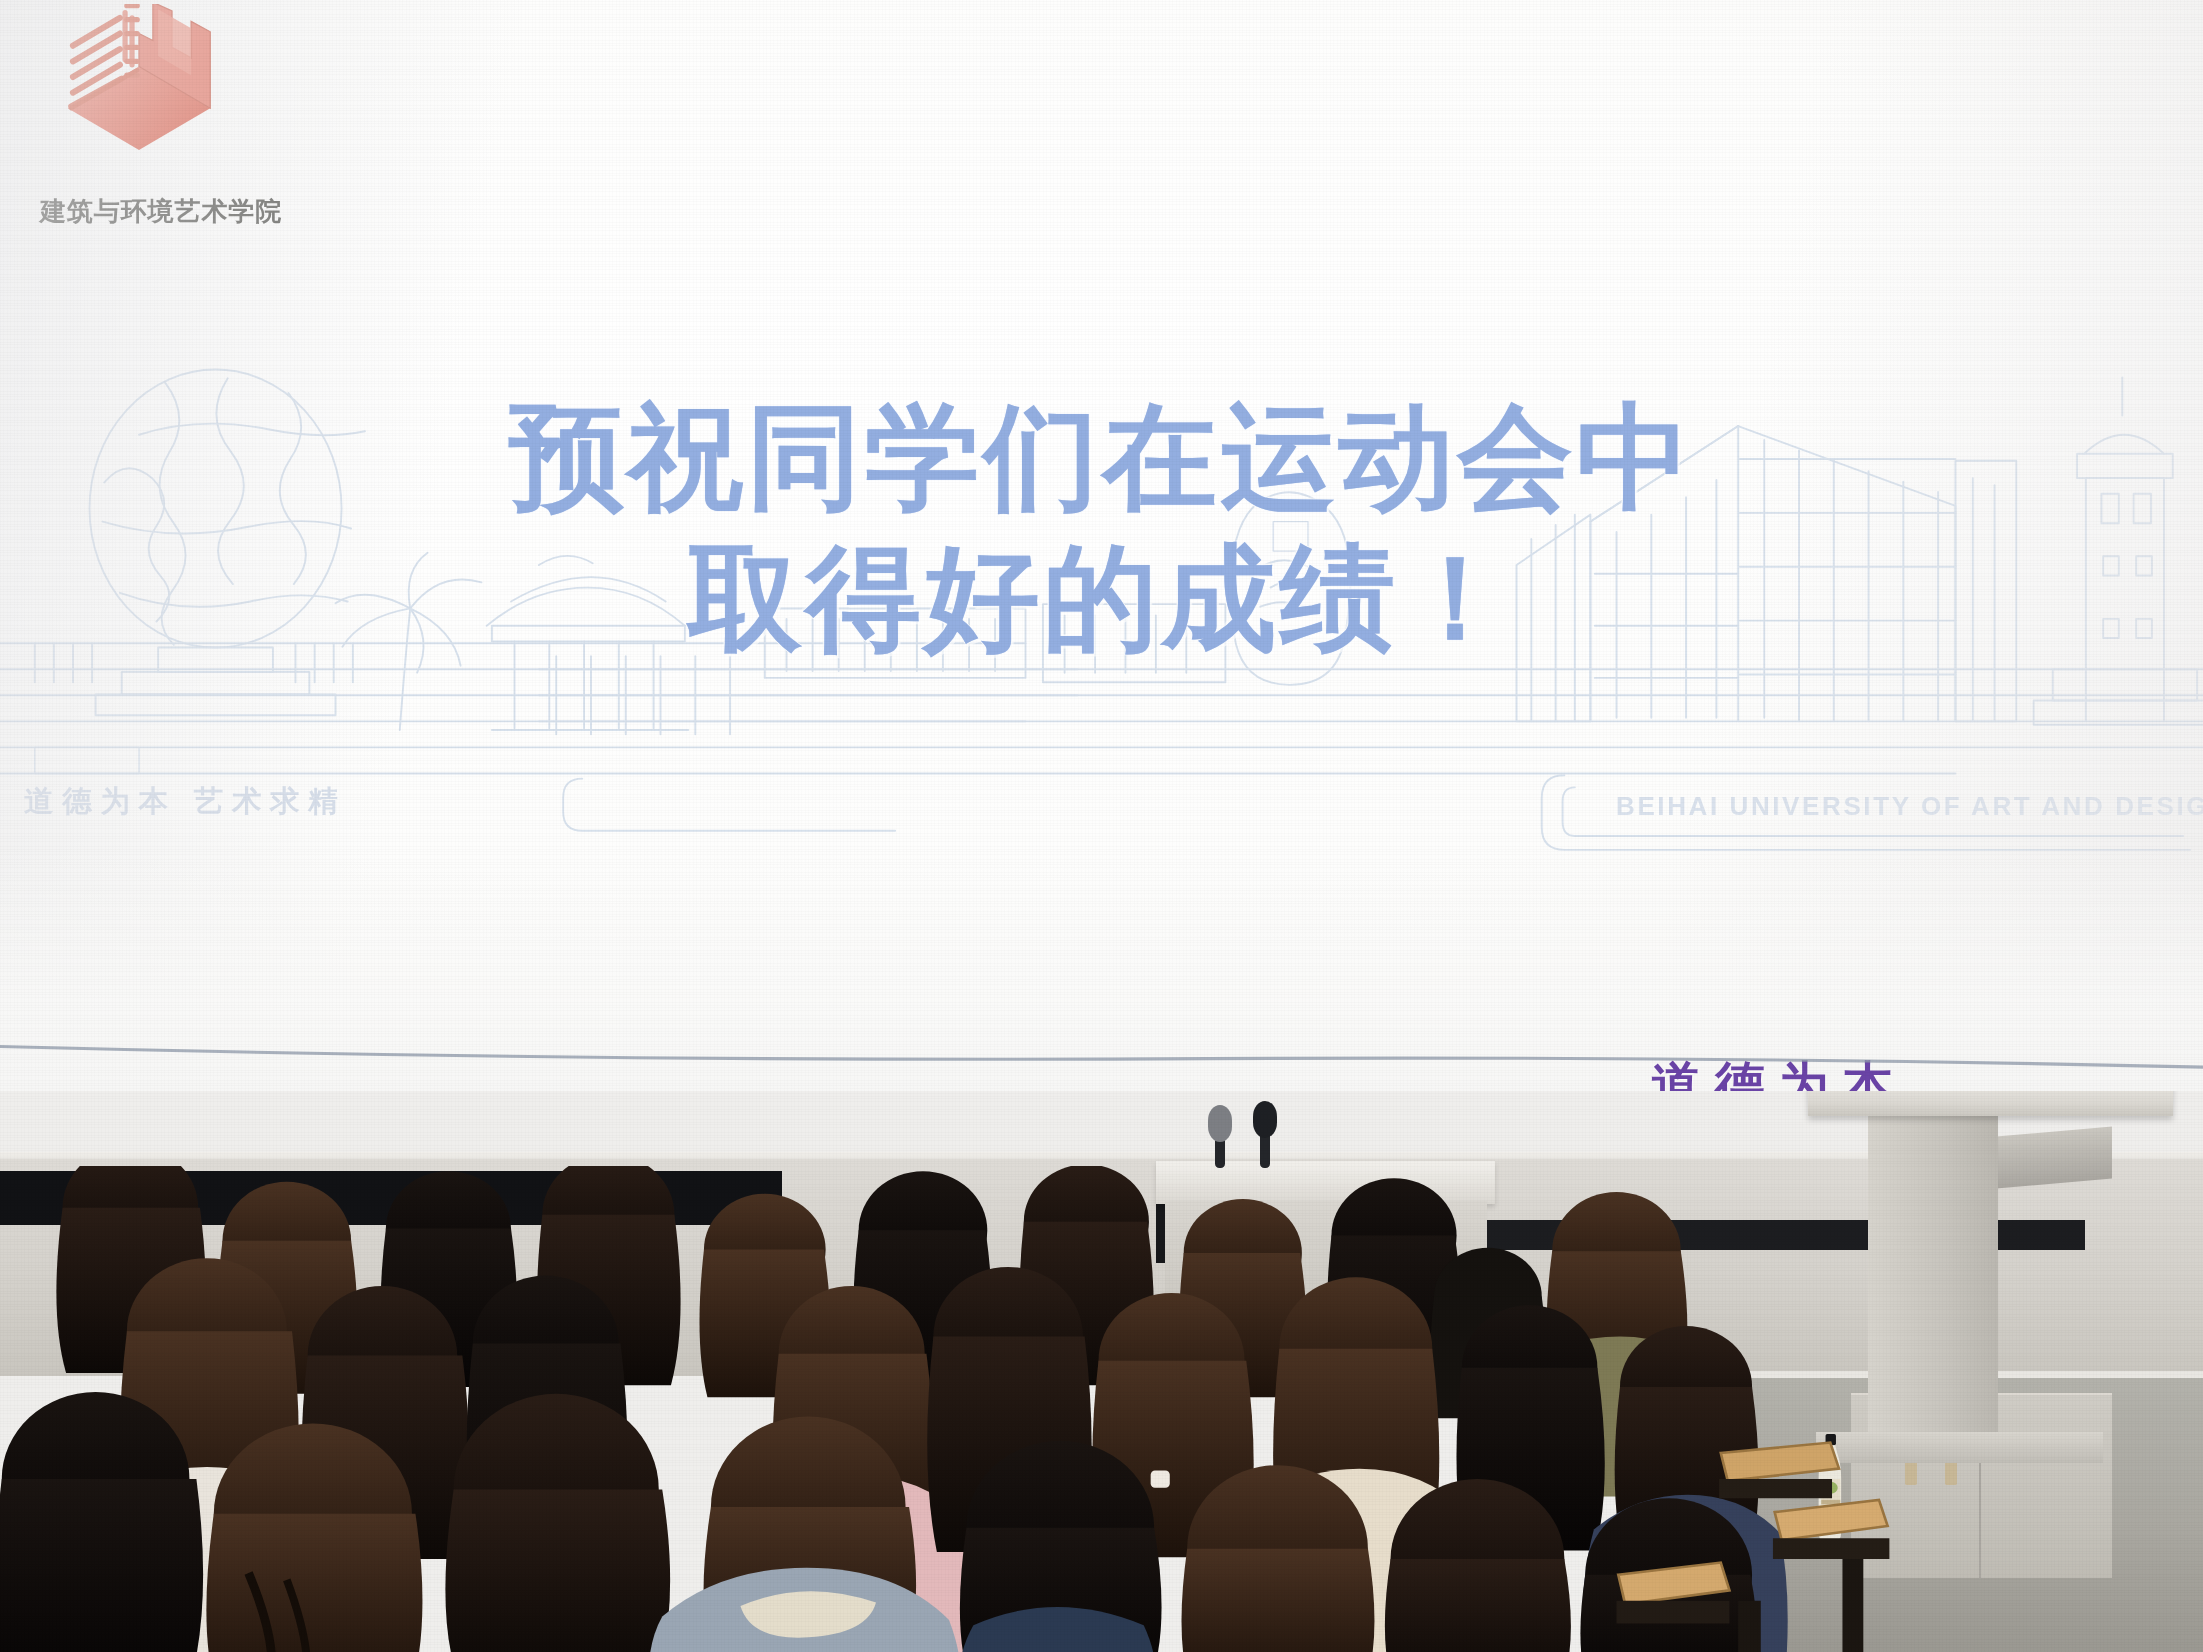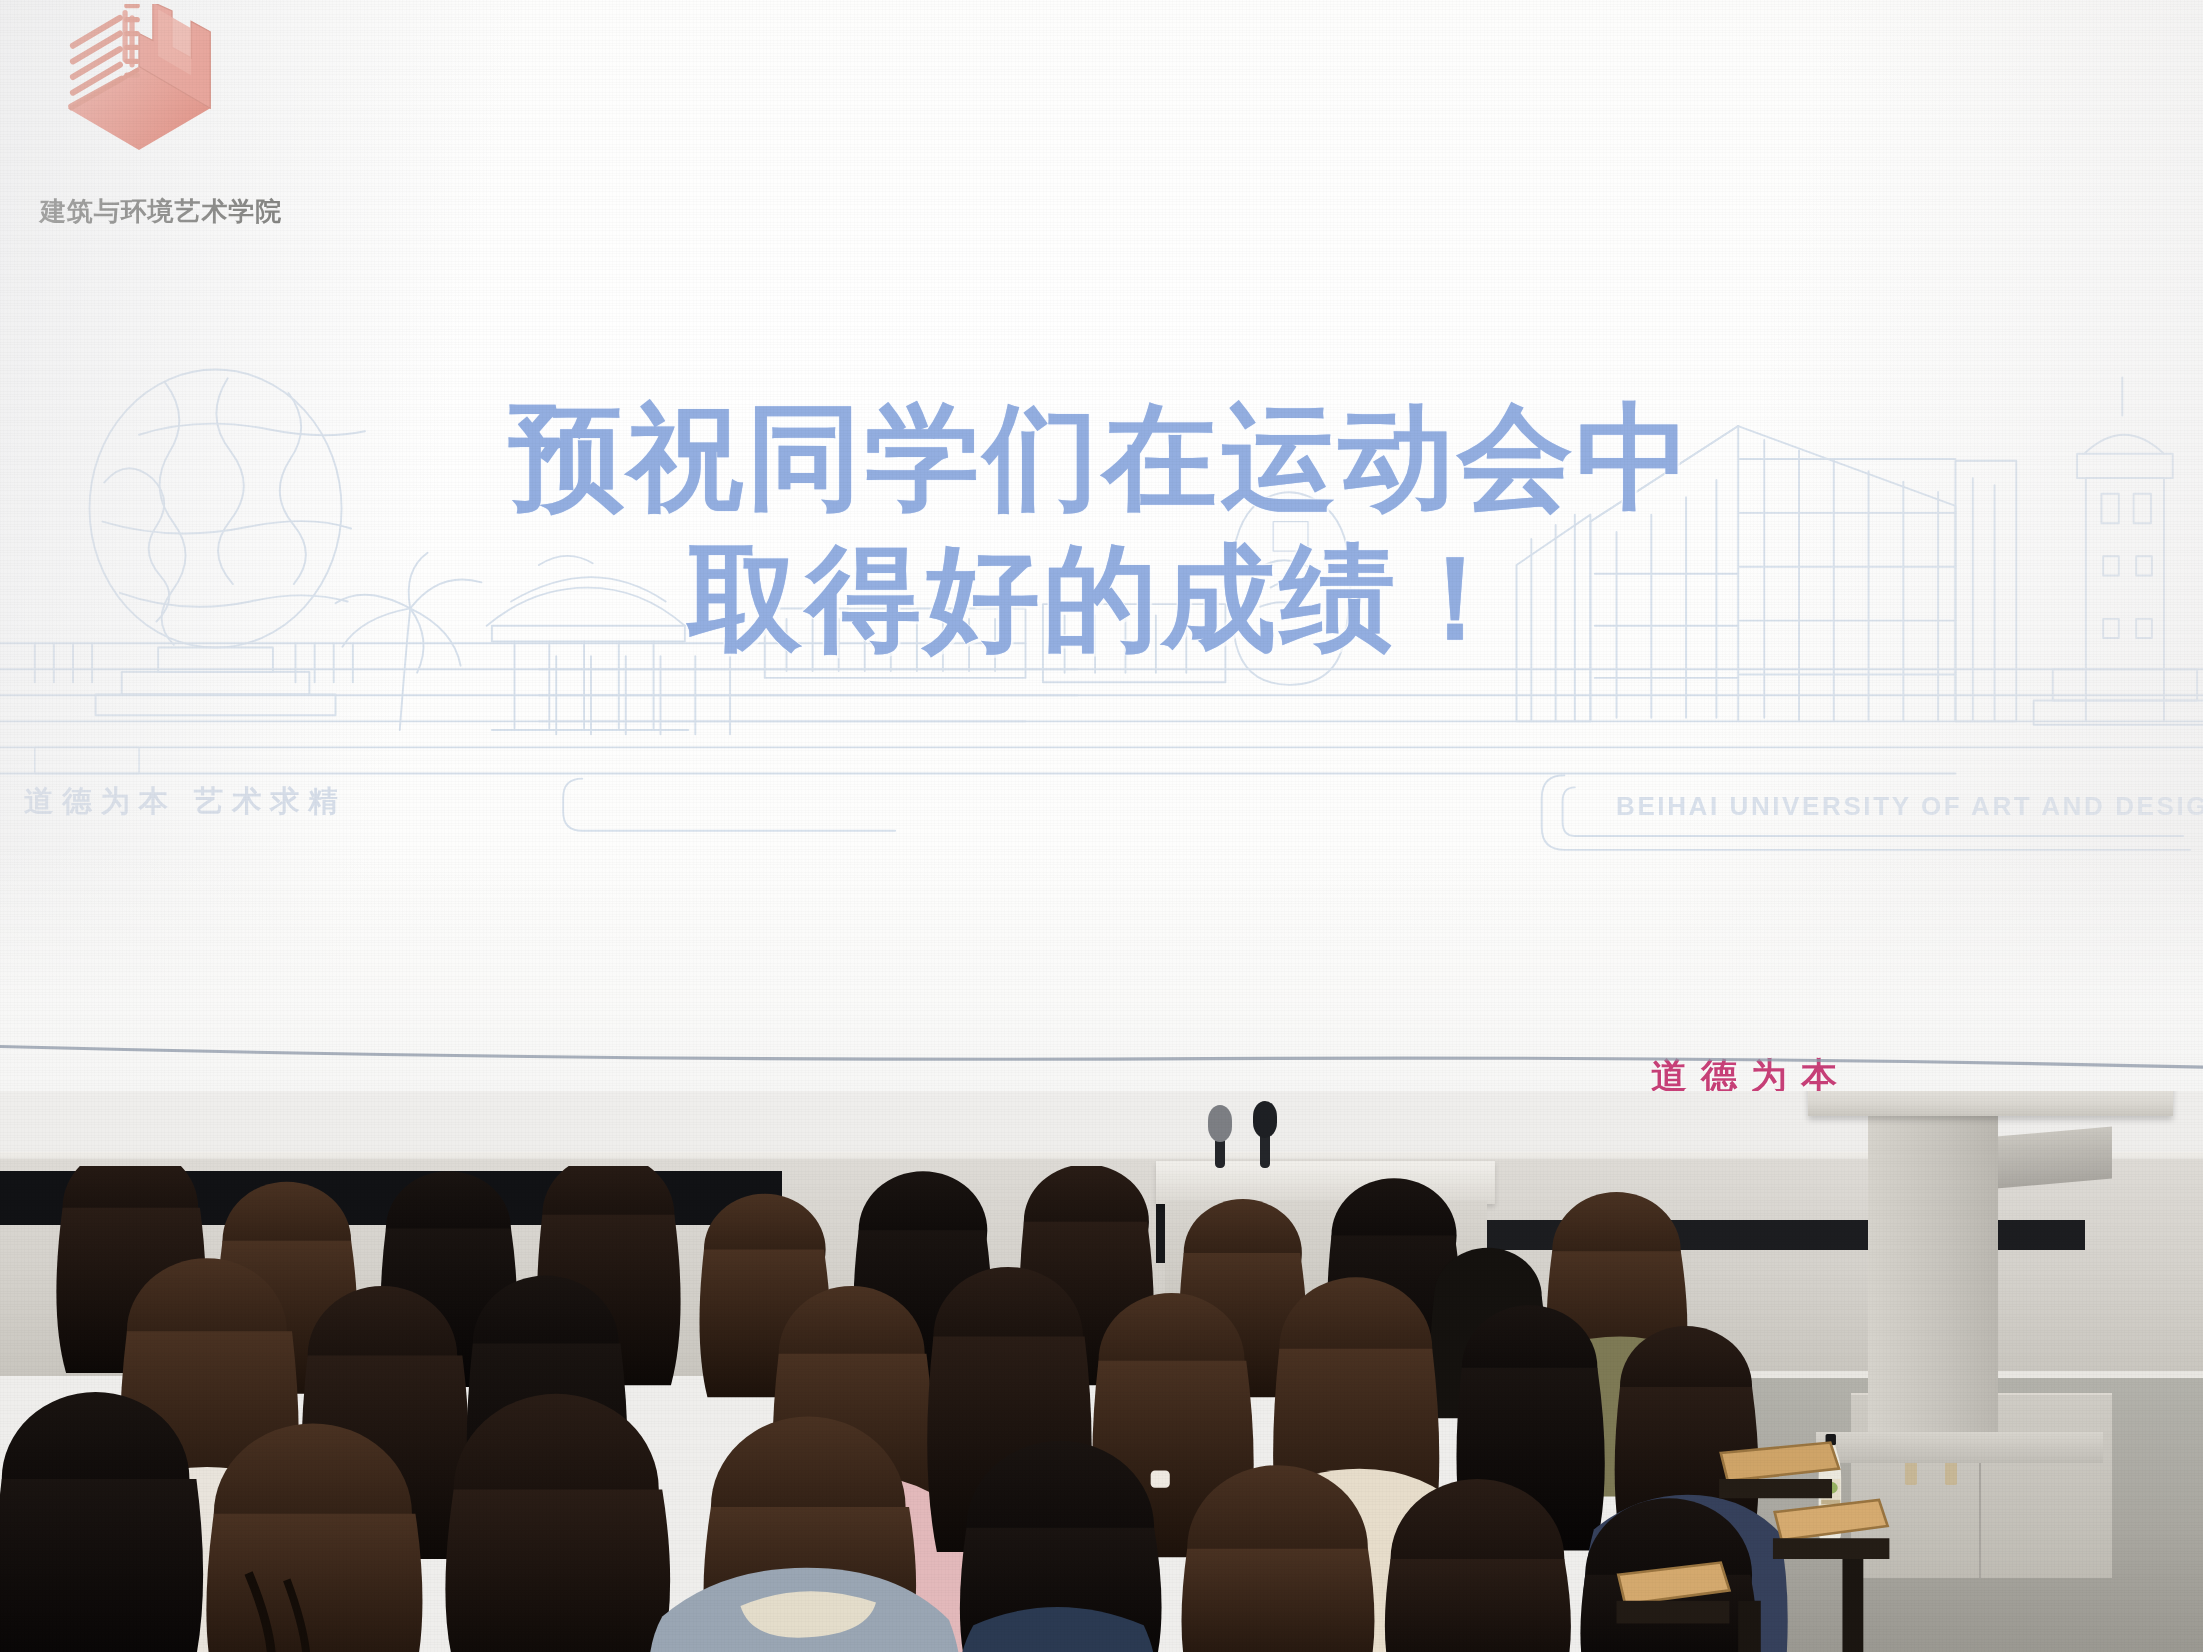--- a/index.html
+++ b/index.html
@@ -81,22 +81,22 @@
   }
   .slide-eng{
     position:absolute;left:1616px;top:791px;
     font-size:26px;letter-spacing:2.6px;font-weight:600;
     color:#d6dfeb;opacity:.9;white-space:nowrap;
   }
 
   
   .wall-callig{
     position:absolute;left:1651px;top:1052px;
-    font-size:36px;letter-spacing:14px;font-weight:700;
-    color:#be185d;opacity:.82;
+    font-size:50px;letter-spacing:14px;font-weight:700;
+    color:#4c1d95;opacity:.82;
     white-space:nowrap;
     font-family:Liberation Serif, serif;
     text-shadow:0.9px 0.9px 0 rgba(255,255,255,.7);
   }
 
   
   .room{
     position:absolute;left:0;top:1091px;width:2204px;height:562px;
     overflow:hidden;
     background:#efeeec;

